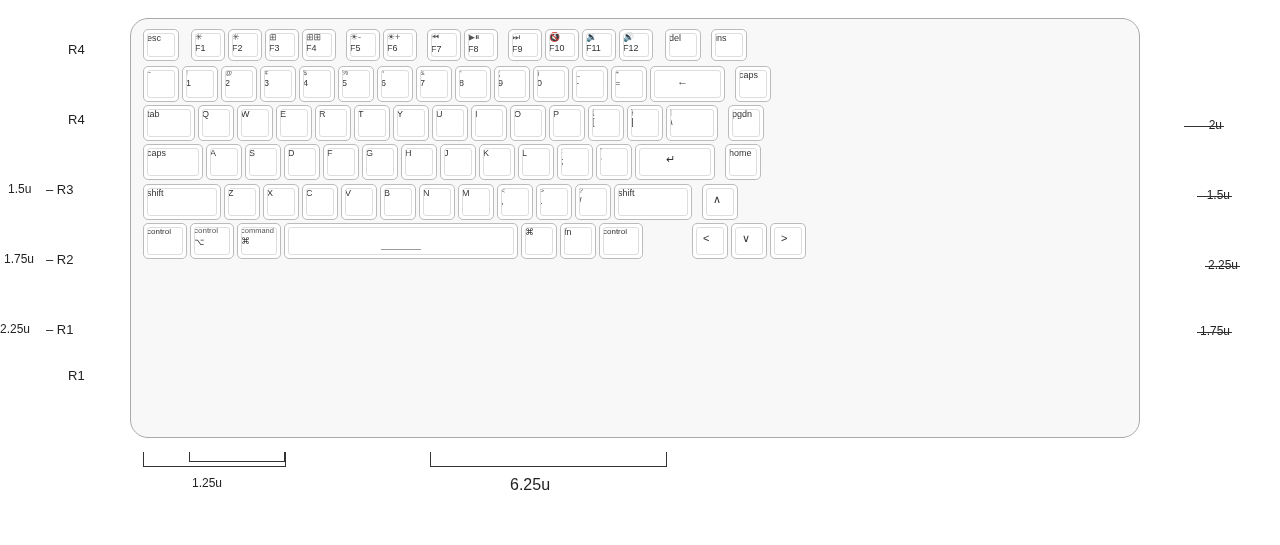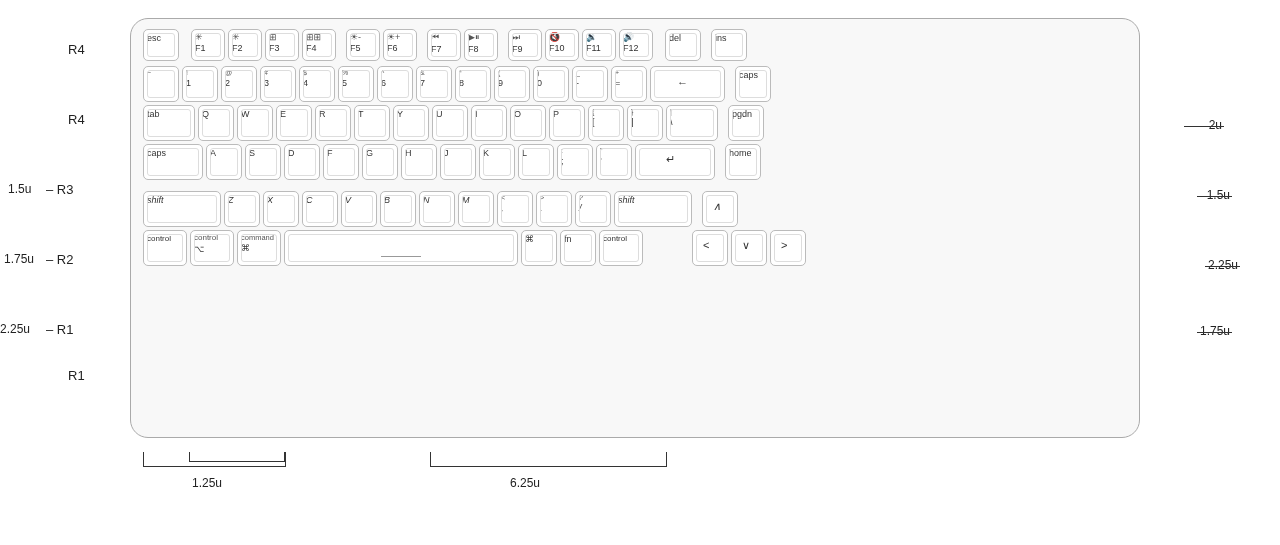--- a/index.html
+++ b/index.html
@@ -373,21 +373,21 @@
       </div>
       <div class="key" style="width:80px;height:36px;">
         <span class="key-single" style="font-size:11px;padding:8px 0 0 30px;">↵</span>
       </div>
       <div style="width:4px;"></div>
       <div class="key" style="width:36px;height:36px;">
           <span class="key-single">home</span>
         </div>
     </div>
 
-    <div class="key-row" style="margin-top:11px;font-style:italic;">
+    <div class="key-row" style="margin-top:4px;">
       <div class="key" style="width:78px;height:36px;">
           <span class="key-single">shift</span>
         </div>
       <div class="key" style="width:36px;height:36px;">
           <span class="key-single">Z</span>
         </div>
       <div class="key" style="width:36px;height:36px;">
           <span class="key-single">X</span>
         </div>
       <div class="key" style="width:36px;height:36px;">
@@ -477,15 +477,15 @@
 
   <div style="position:absolute;left:189px;top:452px;width:1px;height:10px;background:#333;"></div>
   <div style="position:absolute;left:189px;top:461px;width:96px;height:1px;background:#333;"></div>
   <div style="position:absolute;left:284px;top:452px;width:1px;height:10px;background:#333;"></div>
 
   <div style="position:absolute;left:192px;top:476px;font-size:12px;color:#222;text-align:center;">1.25u</div>
 
   <div style="position:absolute;left:430px;top:452px;width:1px;height:15px;background:#333;"></div>
   <div style="position:absolute;left:430px;top:466px;width:237px;height:1px;background:#333;"></div>
   <div style="position:absolute;left:666px;top:452px;width:1px;height:15px;background:#333;"></div>
-  <div style="position:absolute;left:510px;top:476px;font-size:12px;color:#222;text-align:center;">6.25u</div>
+  <div style="position:absolute;left:510px;top:476px;font-size:16px;color:#222;text-align:center;">6.25u</div>
 
 </div>
 
 </body></html>

